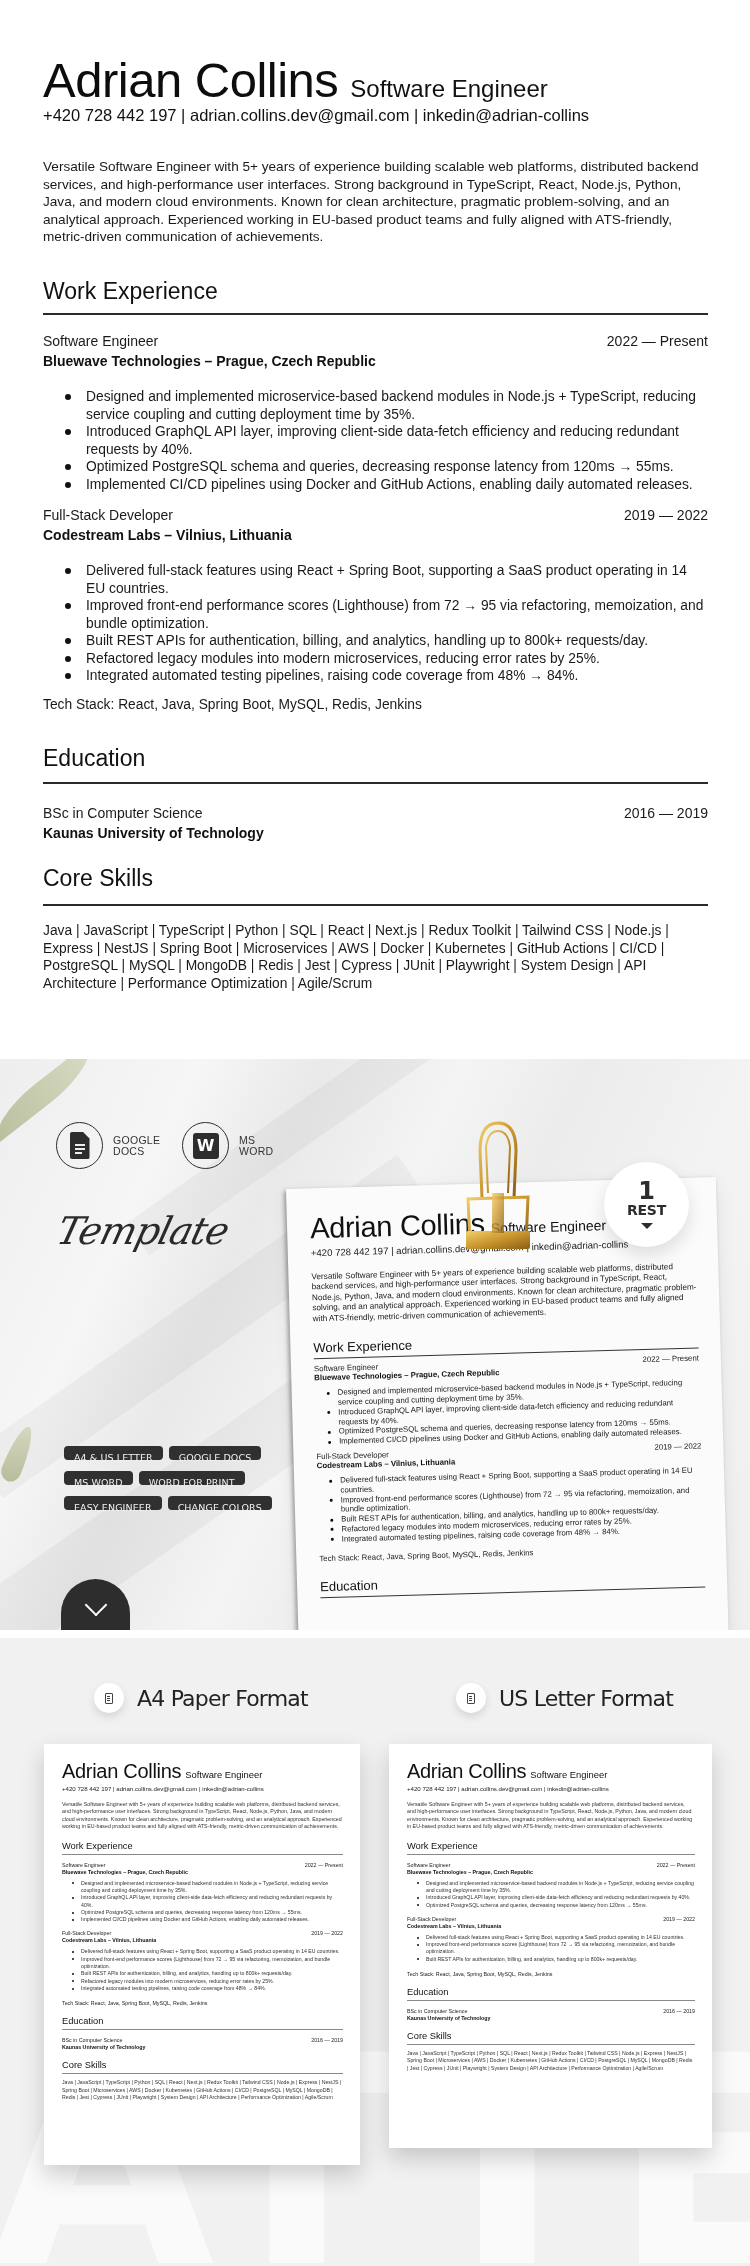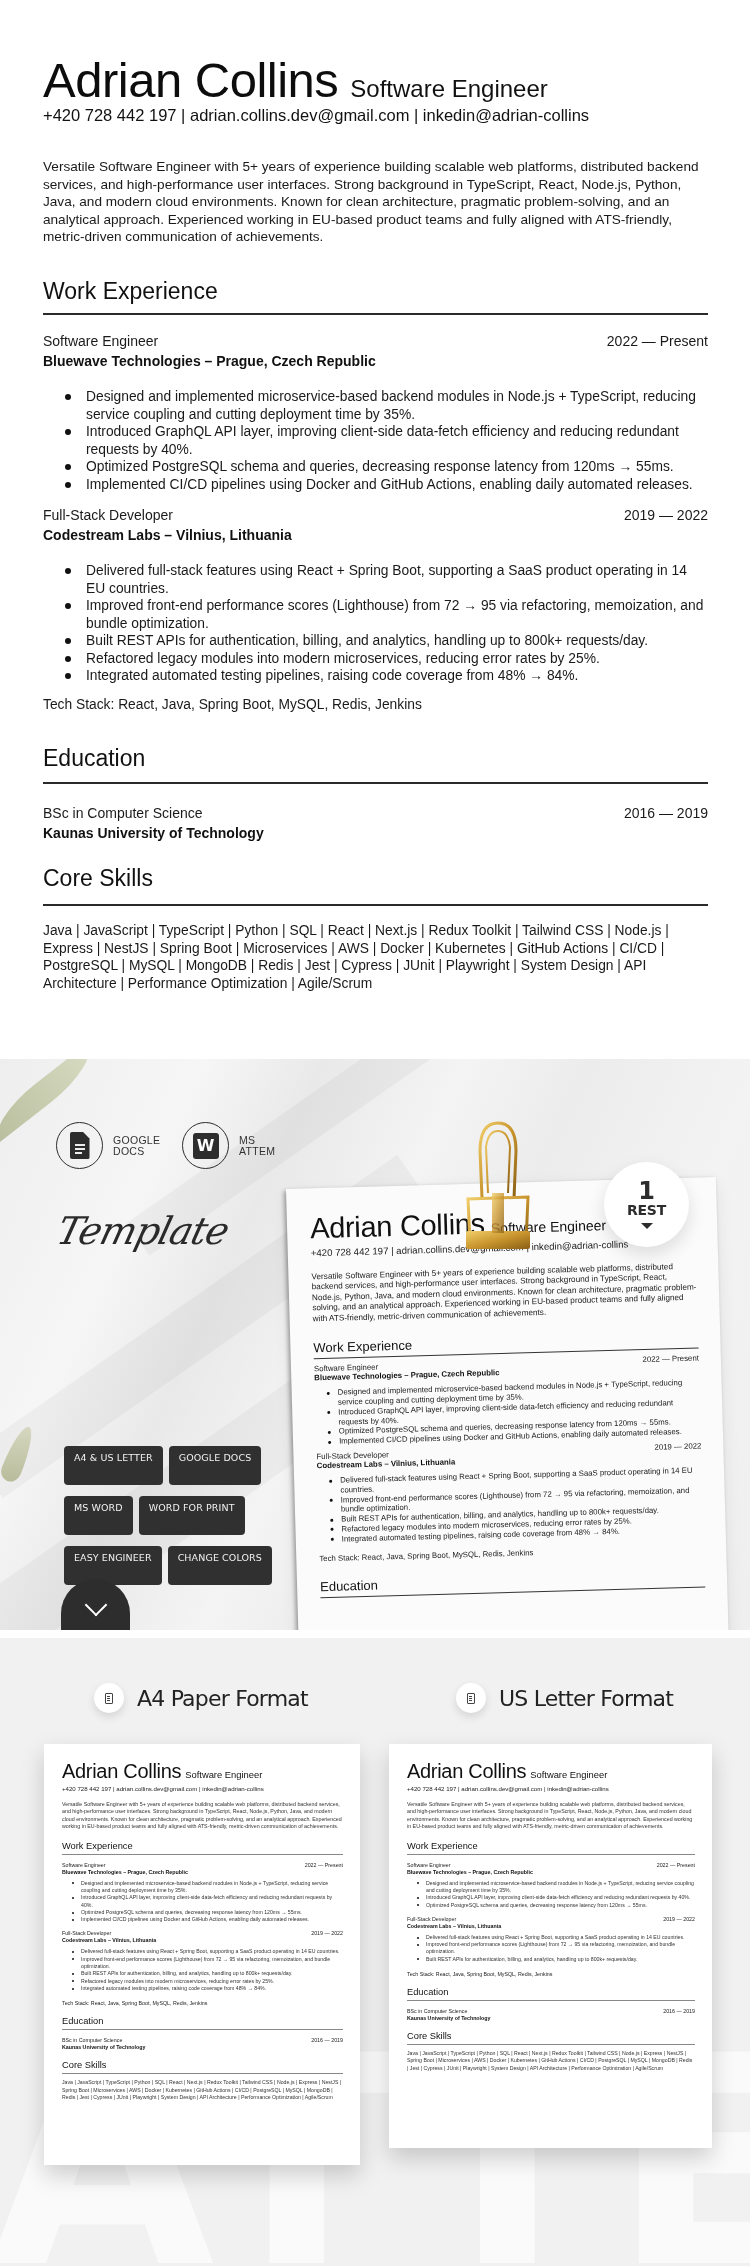--- a/index.html
+++ b/index.html
@@ -40,21 +40,21 @@
   .doc-glyph { width: 20px; height: 27px; background: #2d2d2d; border-radius: 2px; position: relative; clip-path: polygon(0 0, 68% 0, 100% 24%, 100% 100%, 0 100%); }
   .doc-glyph span { position: absolute; left: 5px; height: 2px; background: #eee; width: 10px; }
   .word-glyph { width: 26px; height: 26px; background: #2d2d2d; border-radius: 3px; color: #fff; font-weight: 700; font-size: 16px; display: flex; align-items: center; justify-content: center; font-family: "DejaVu Sans", sans-serif; }
   .app-label { margin-left: 10px; font-size: 10.5px; line-height: 10.5px; color: #333; letter-spacing: 0.3px; white-space: pre-line; width: 50px; }
   .template-script { position: absolute; left: 58px; top: 150px; font-family: "DejaVu Serif", serif; font-style: italic; font-size: 38px; color: #2a2a2a; letter-spacing: -1px; transform: skewX(-14deg); }
   .big-title { position: absolute; left: 64px; top: 190px; font-family: "DejaVu Sans", sans-serif; font-weight: 700; font-size: 33px; line-height: 33px; color: #333; letter-spacing: -0.5px; }
   .big-title div { white-space: nowrap; }
 
   .feature-chips { position: absolute; left: 64px; top: 387px; width: 230px; }
   .chip-row { display: flex; gap: 6px; margin-bottom: 11px; }
-  .chip { background: #303030; color: #f1f1f1; font-family: "DejaVu Sans", sans-serif; font-size: 9.5px; height: 39px; line-height: 23px; padding: 0 10px; border-radius: 4px; white-space: nowrap; letter-spacing: 0.1px; }
+  .chip { background: #303030; color: #f1f1f1; font-family: "DejaVu Sans", sans-serif; font-size: 9.5px; height: 14px; line-height: 23px; padding: 0 10px; border-radius: 4px; white-space: nowrap; letter-spacing: 0.1px; }
 
   .scroll-down { position: absolute; left: 61px; top: 520px; width: 69px; height: 60px; background: #2d2d2d; border-radius: 35px 35px 0 0; display: flex; justify-content: center; padding-top: 18px; }
   .chevron { width: 16px; height: 16px; border-right: 2.5px solid #fff; border-bottom: 2.5px solid #fff; transform: rotate(45deg); }
 
   .banner-paper { position: absolute; left: 286px; top: 130px; width: 430px; height: 470px; background: #fbfbfb; transform: rotate(-1.6deg); transform-origin: left top; box-shadow: -2px 2px 4px rgba(0,0,0,.35), 0 6px 18px rgba(0,0,0,.08); padding: 22px 20px 0 23px; }
   .bp-name-row { display: flex; align-items: baseline; white-space: nowrap; margin-top: 2px; }
   .bp-name { font-size: 29px; color: #111; letter-spacing: -0.3px; }
   .bp-title { font-size: 14px; margin-left: 6px; color: #111; }
   .bp-contact { font-size: 9.6px; color: #222; margin-top: 2px; white-space: nowrap; }
   .bp-summary { font-size: 8.2px; line-height: 10.4px; color: #222; margin-top: 14px; width: 385px; }
@@ -177,21 +177,21 @@
         </div>
     </div>
     <div class="app-label">GOOGLE
 DOCS</div>
   </div>
   <div class="app-badge" style="left:182px">
     <div class="app-circle">
       <div class="word-glyph">W</div>
     </div>
     <div class="app-label">MS
-ATTEM</div>
+WORD</div>
   </div>
 
   <div class="template-script">Template</div>
 
   <div class="feature-chips">
     <div class="chip-row">
       <span class="chip">A4 &amp; US LETTER</span>
       <span class="chip">GOOGLE DOCS</span>
     </div>
     <div class="chip-row">

